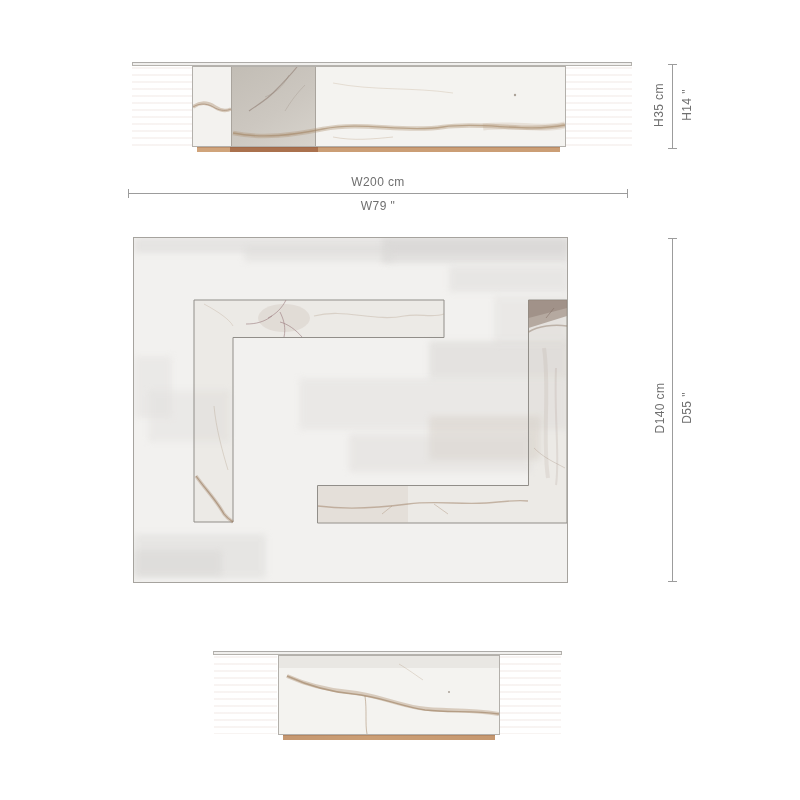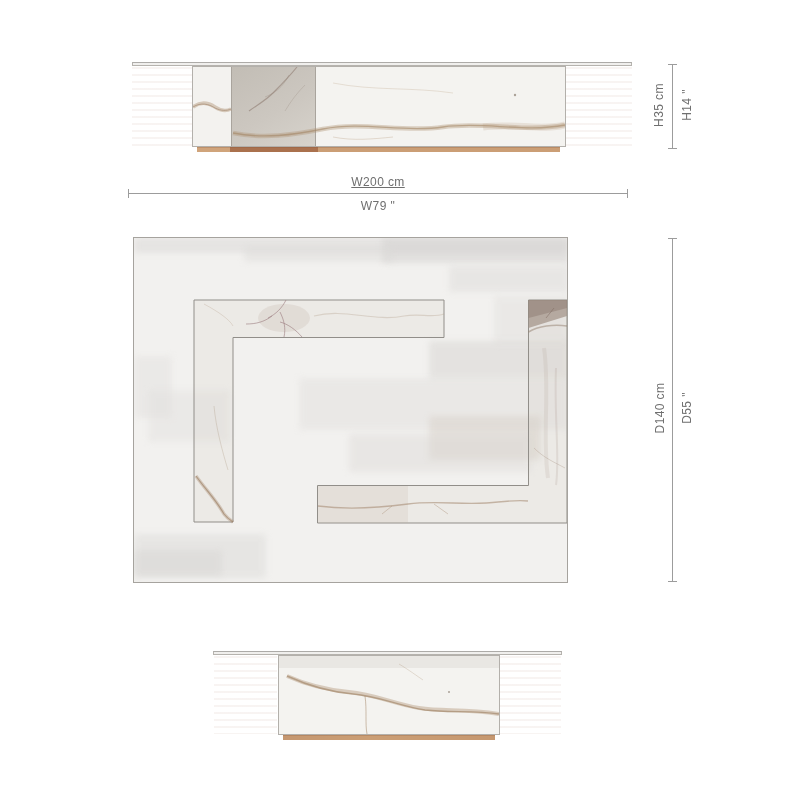--- a/index.html
+++ b/index.html
@@ -80,21 +80,21 @@
 
     <div>
       <div class="dline" style="left:672px;top:64px;width:1px;height:85px;"></div>
       <div class="dline" style="left:668px;top:64px;width:9px;height:1px;"></div>
       <div class="dline" style="left:668px;top:148px;width:9px;height:1px;"></div>
       <span class="lbl vert" style="left:659px;top:105px;">H35 cm</span>
       <span class="lbl vert" style="left:687px;top:105px;">H14 "</span>
     </div>
 
     <div>
-      <span class="lbl" style="left:378px;top:182px;text-decoration:underline;">W200 cm</span>
+      <span class="lbl" style="left:378px;top:182px;">W200 cm</span>
       <div class="dline" style="left:128px;top:193px;width:500px;height:1px;"></div>
       <div class="dline" style="left:128px;top:189px;width:1px;height:9px;"></div>
       <div class="dline" style="left:627px;top:189px;width:1px;height:9px;"></div>
       <span class="lbl" style="left:378px;top:206px;">W79 "</span>
     </div>
   </div>
 
   <div class="plan">
     <div>
       <div class="wash w1"></div>

